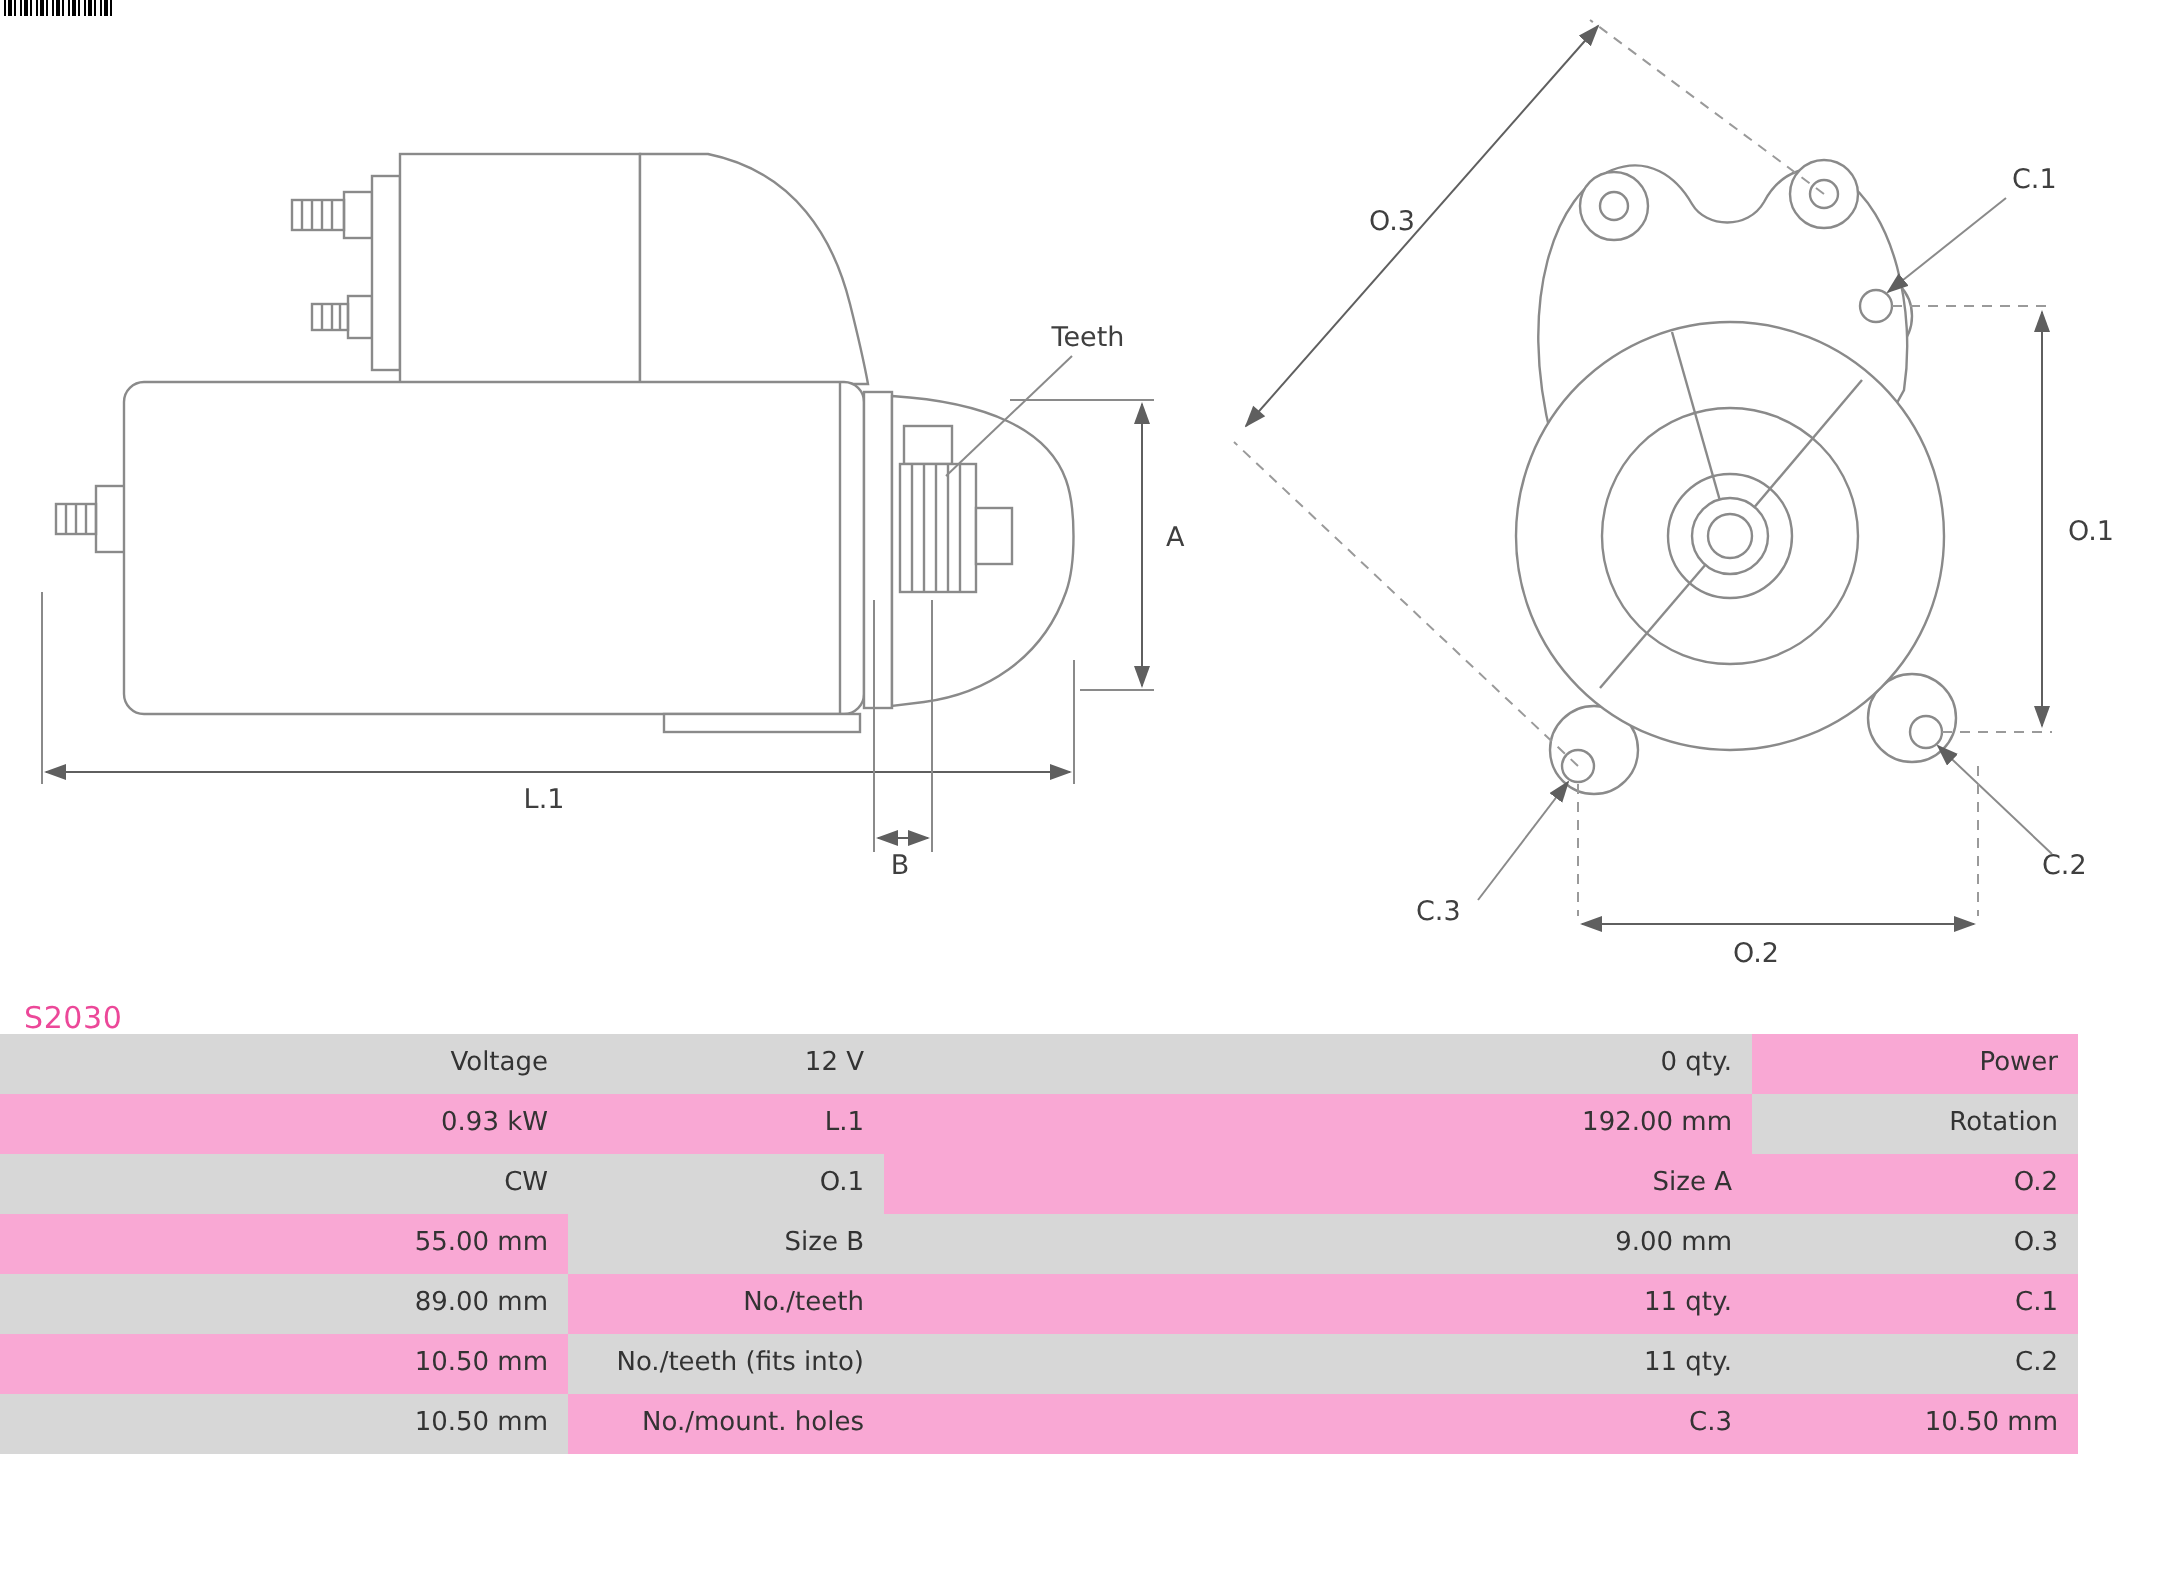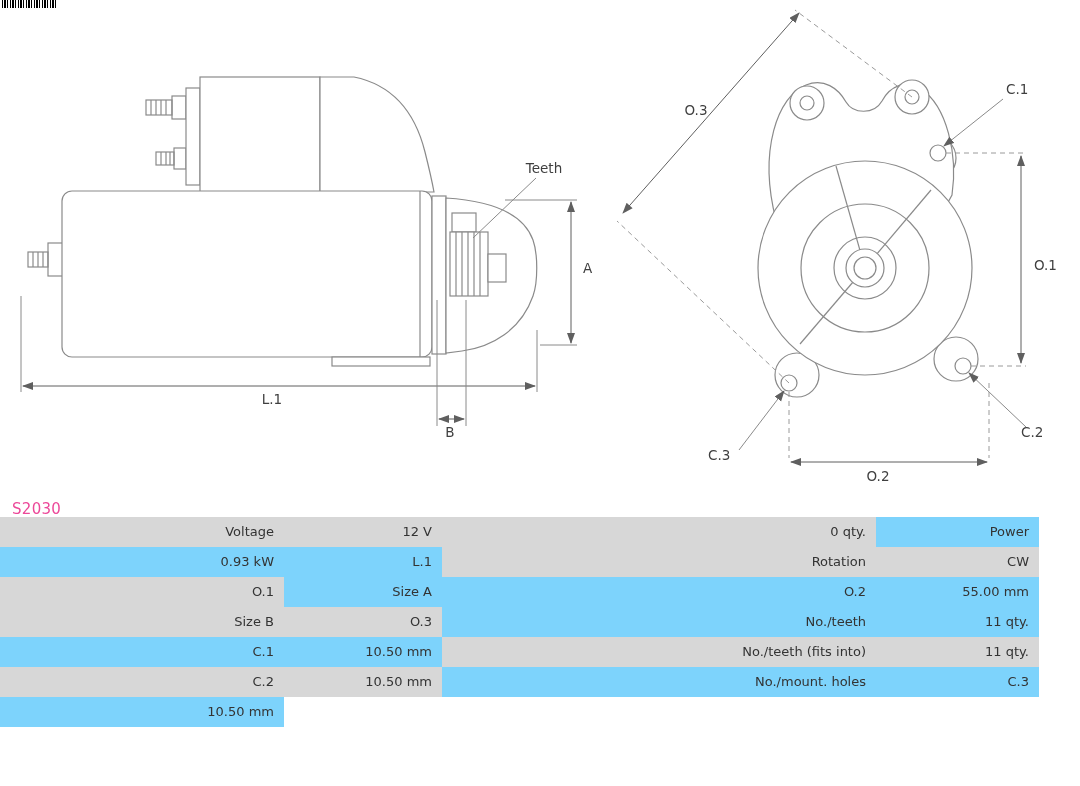--- a/index.html
+++ b/index.html
@@ -26,21 +26,21 @@
     position:absolute;top:517px;left:0;
     display:grid;grid-template-columns:284px 158px 434px 163px;
     gap:0;
   }
   .cell{
     height:30px;line-height:30px;box-sizing:border-box;
     font-size:13px;color:#333333;text-align:right;
     padding-right:10px;padding-left:6px;white-space:nowrap;overflow:hidden;
   }
   .r-dark{background:#d7d7d7;}
-  .r-light{background:#7dd3fc;}
+  .r-light{background:#f9a8d4;}
 </style>
 </head>
 <body>
 
 <div class="barcode"></div>
 
 <svg class="drawing" viewBox="0 0 1080 486">
   <defs>
     <marker id="ae" markerWidth="12" markerHeight="9" refX="10" refY="4" orient="auto" markerUnits="userSpaceOnUse">
       <path d="M0,0 L11,4 L0,8 Z" fill="#5f5f5f"></path>
@@ -174,31 +174,34 @@
 
 <div class="spec-table">
 
   <div class="cell r-dark">Voltage</div>
   <div class="cell r-dark">12 V</div>
   <div class="cell r-dark">0 qty.</div>
 
   <div class="cell r-light">Power</div>
   <div class="cell r-light">0.93 kW</div>
   <div class="cell r-light">L.1</div>
+  <div class="cell r-light">192.00 mm</div>
 
   <div class="cell r-dark">Rotation</div>
   <div class="cell r-dark">CW</div>
   <div class="cell r-dark">O.1</div>
 
   <div class="cell r-light">Size A</div>
   <div class="cell r-light">O.2</div>
   <div class="cell r-light">55.00 mm</div>
 
   <div class="cell r-dark">Size B</div>
+  <div class="cell r-dark">9.00 mm</div>
   <div class="cell r-dark">O.3</div>
+  <div class="cell r-dark">89.00 mm</div>
 
   <div class="cell r-light">No./teeth</div>
   <div class="cell r-light">11 qty.</div>
   <div class="cell r-light">C.1</div>
   <div class="cell r-light">10.50 mm</div>
 
   <div class="cell r-dark">No./teeth (fits into)</div>
   <div class="cell r-dark">11 qty.</div>
   <div class="cell r-dark">C.2</div>
   <div class="cell r-dark">10.50 mm</div>

